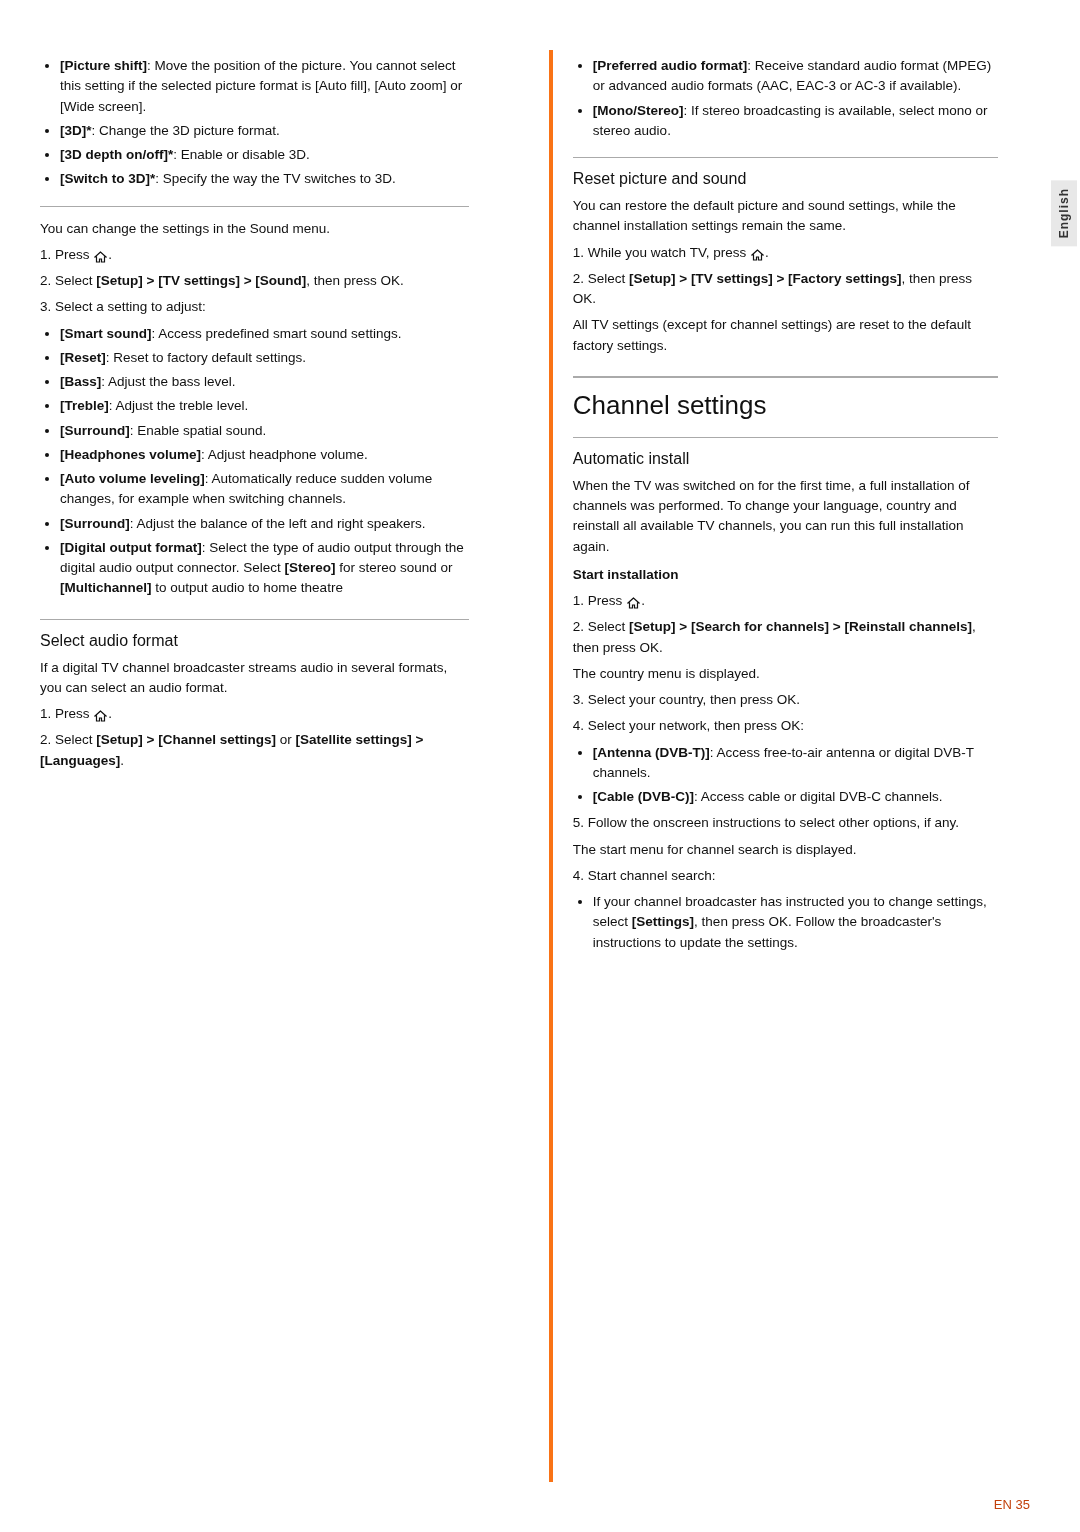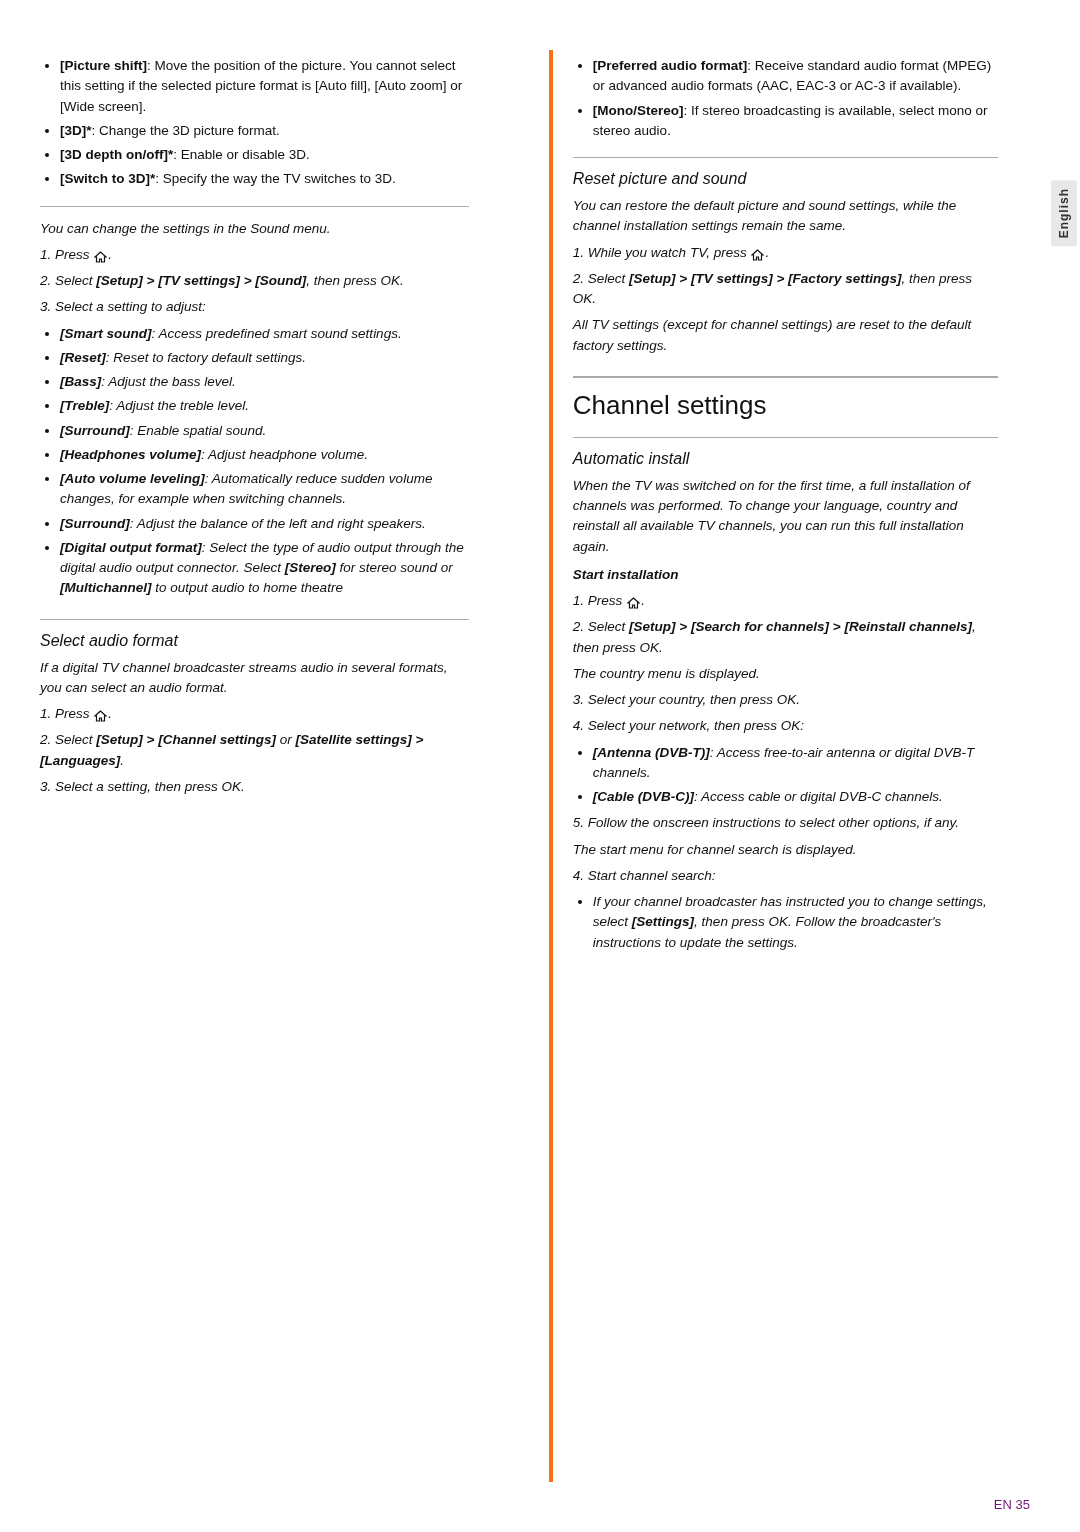--- a/index.html
+++ b/index.html
@@ -64,21 +64,20 @@
 
     .right-column {
       width: 490px;
       padding-left: 20px;
       border-left: 4px solid #f97316;
       margin-left: 38px;
     }
 
     .section {
       margin-bottom: 20px;
-      font-style: italic;
     }
 
     .section-divider {
       border: none;
       border-top: 1px solid #aaa;
       margin: 16px 0 12px 0;
     }
 
     .section-title {
       font-size: 16px;
@@ -125,21 +124,21 @@
     .home-icon svg {
       width: 13px;
       height: 12px;
     }
 
     .page-number-area {
       position: absolute;
       bottom: 20px;
       right: 50px;
       font-size: 13px;
-      color: #701a75;
+      color: #c2410c;
     }
 
     .channel-settings-divider {
       border: none;
       border-top: 2px solid #aaa;
       margin: 20px 0 12px 0;
     }
   </style>
 </head>
 <body>
@@ -208,21 +207,20 @@
           <span>1. Press</span>
           <span class="home-icon">
             <svg viewBox="0 0 13 12" xmlns="http://www.w3.org/2000/svg">
               <polygon points="6.5,1 1,6 2.5,6 2.5,11 5.5,11 5.5,8 7.5,8 7.5,11 10.5,11 10.5,6 12,6" fill="none" stroke="#111" stroke-width="1.2"></polygon>
             </svg>
           </span>.
         </p>
         <p>
           <span>2. Select </span><span class="bold">[Setup] &gt; [Channel settings]</span><span> or </span><span class="bold">[Satellite settings] &gt; [Languages]</span><span>.</span>
         </p>
-        <p>3. Select a setting, then press OK.</p>
       </div>
 
     </div>
 
     <div class="right-column">
 
       <ul style="margin-bottom:14px;">
         <li><span class="bold">[Preferred audio format]</span><span>: Receive standard audio format (MPEG) or advanced audio formats (AAC, EAC-3 or AC-3 if available).</span></li>
         <li><span class="bold">[Mono/Stereo]</span><span>: If stereo broadcasting is available, select mono or stereo audio.</span></li>
       </ul>

